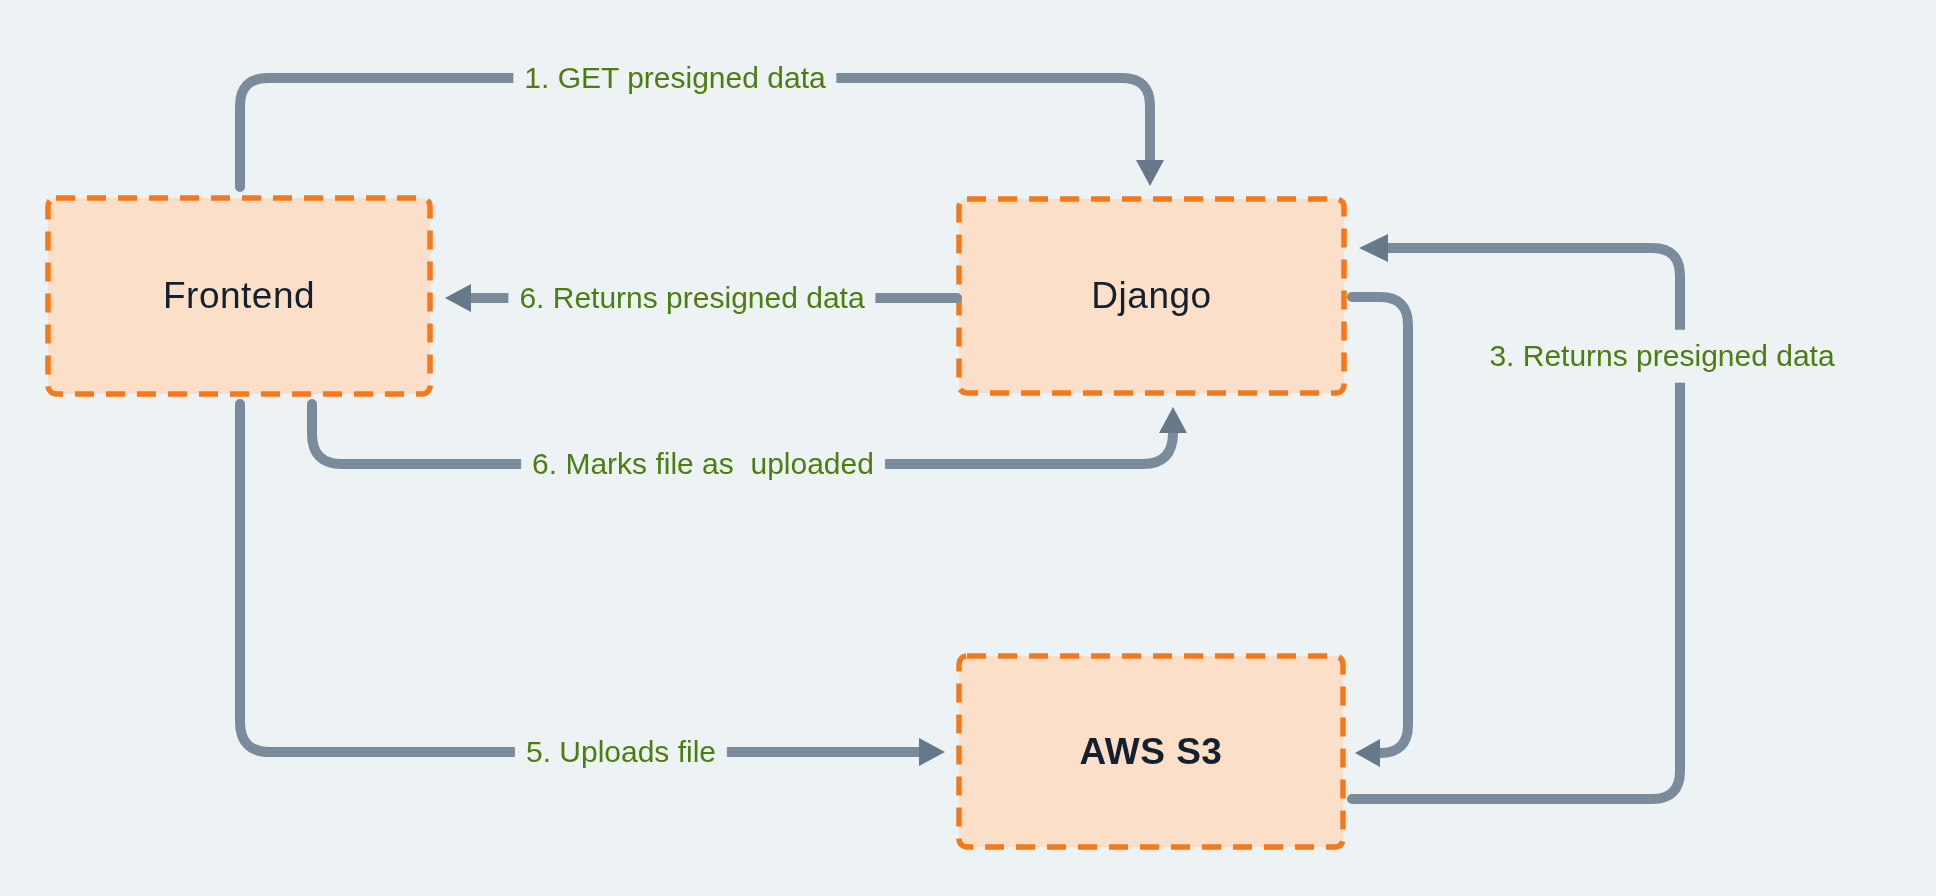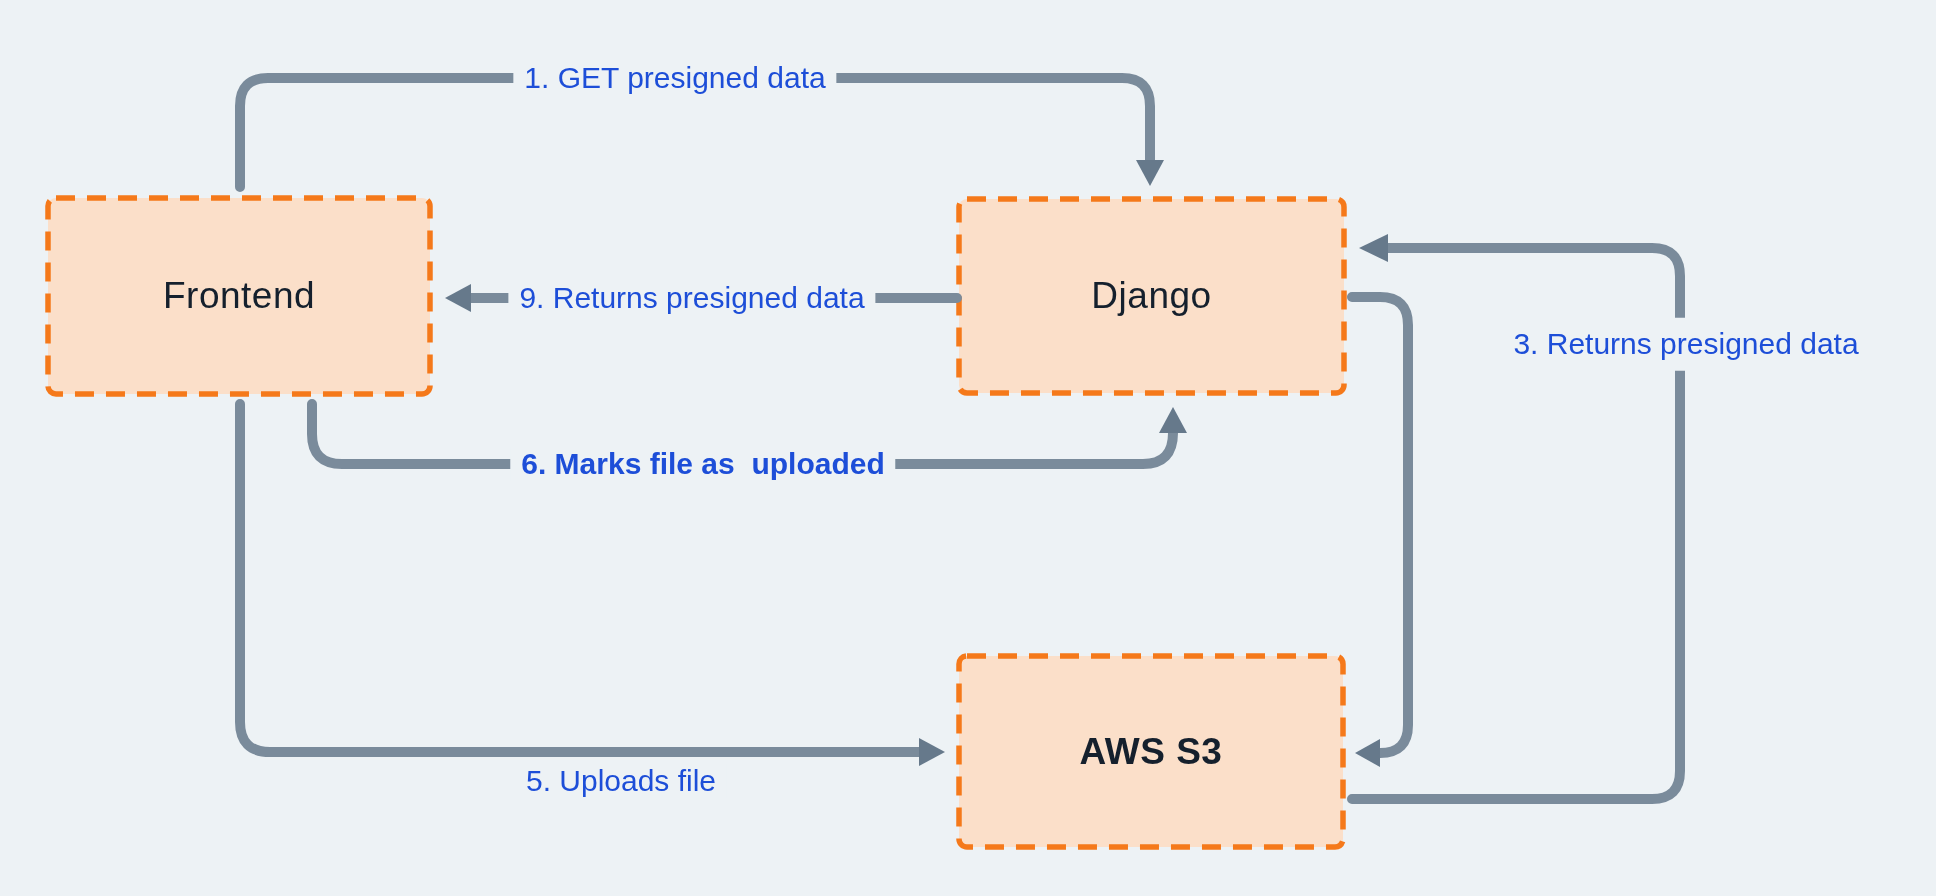--- a/index.html
+++ b/index.html
@@ -17,21 +17,21 @@
   .node-label{
     position:absolute;
     display:flex;align-items:center;justify-content:center;
     font-size:37px;color:#15202d;letter-spacing:.5px;
     pointer-events:none;
   }
   .edge-label{
     position:absolute;
     transform:translate(-50%,-50%);
     background:#edf2f5;
-    color:#1d4ed8;
+    color:#4d7c0f;
     font-size:30px;
     white-space:pre;
     line-height:1.15;
     padding:0 11px;
   }
   .edge-label.vert{padding:9px 3px;}
 </style>
 </head>
 <body>
 
@@ -60,18 +60,18 @@
 
     <path class="wire" d="M 1352 799 H 1652 Q 1680 799 1680 771 V 276 Q 1680 248 1652 248 H 1388"></path>
     <polygon class="head" points="1388,234 1388,262 1359,248"></polygon>
   </svg>
 
   <div class="node-label" style="left:959px;top:199px;width:385px;height:194px;">Django</div>
   <div class="node-label" style="left:48px;top:198px;width:382px;height:196px;">Frontend</div>
   <div class="node-label" style="left:959px;top:656px;width:384px;height:191px;font-weight:bold;">AWS S3</div>
 
   <div class="edge-label" style="left:675px;top:78px;">1. GET presigned data</div>
-  <div class="edge-label vert" style="left:1662px;top:344px;margin-left:24px;">3. Returns presigned data</div>
-  <div class="edge-label" style="left:692px;top:298px;">9. Returns presigned data</div>
-  <div class="edge-label" style="left:621px;top:752px;margin-top:29px;">5. Uploads file</div>
-  <div class="edge-label" style="left:703px;top:464px;font-weight:bold;">6. Marks file as  uploaded</div>
+  <div class="edge-label vert" style="left:1662px;top:356px;">3. Returns presigned data</div>
+  <div class="edge-label" style="left:692px;top:298px;">6. Returns presigned data</div>
+  <div class="edge-label" style="left:621px;top:752px;">5. Uploads file</div>
+  <div class="edge-label" style="left:703px;top:464px;">6. Marks file as  uploaded</div>
 
 </div>
 
 </body></html>

